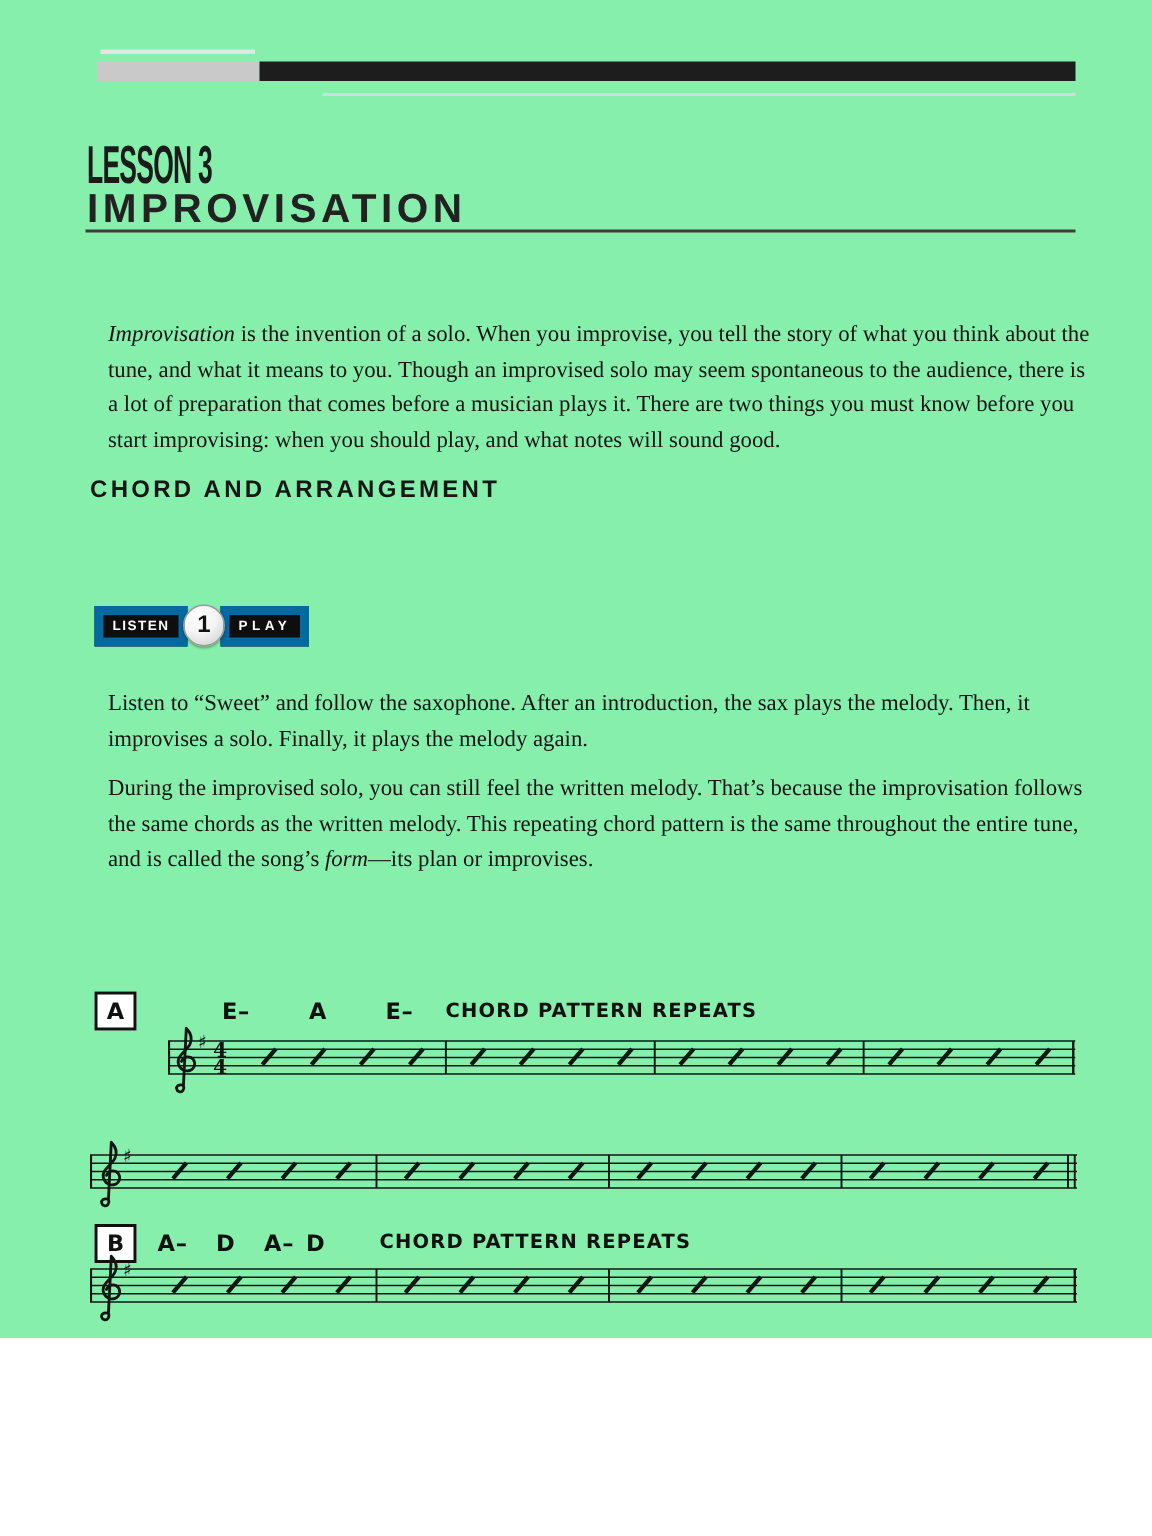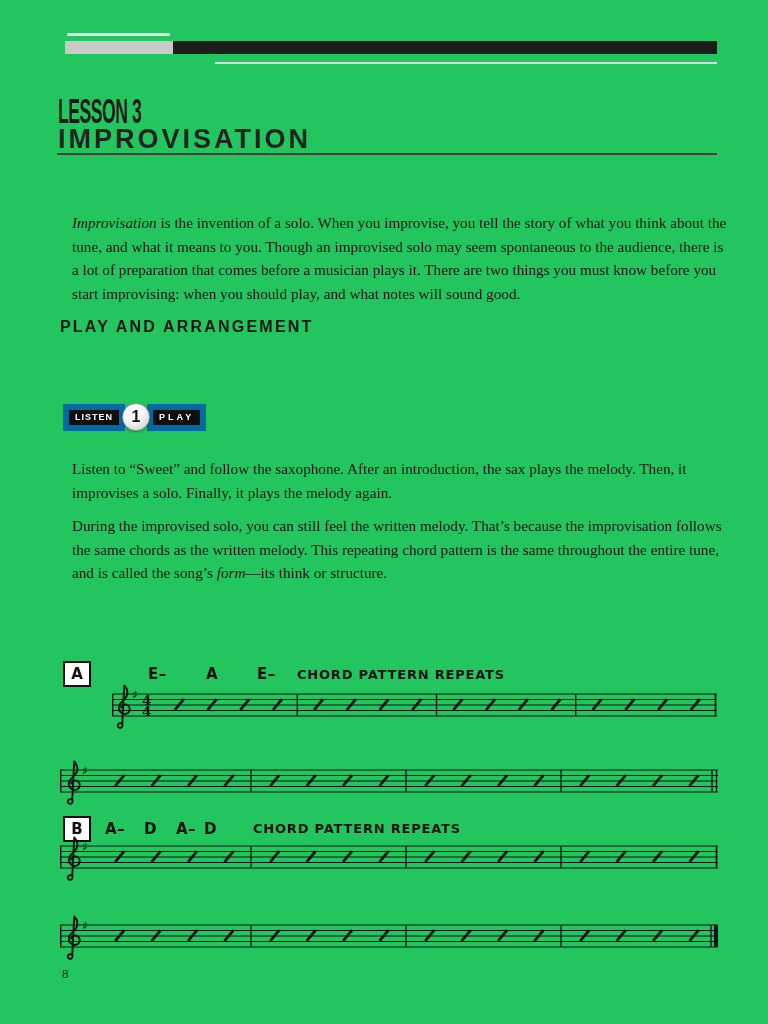--- a/index.html
+++ b/index.html
@@ -1,16 +1,16 @@
 <!DOCTYPE html>
 <html><head>
 <meta charset="utf-8">
 <style>
   html,body{margin:0;padding:0;background:#fff;}
-  .page{position:relative;width:768px;height:1024px;background:#22c55e;overflow:hidden;
+  .page{position:relative;width:768px;height:892px;background:#86efac;overflow:hidden;
         font-family:"Liberation Serif", serif;color:#141414;}
 
   
   .bar-faint-top{position:absolute;left:67px;top:33px;width:103px;height:3px;background:#e4e4e4;}
   .bar-gray{position:absolute;left:65px;top:41px;width:108px;height:13px;background:#c9c9c9;}
   .bar-black{position:absolute;left:173px;top:41px;width:544px;height:13px;background:#1d1d1d;}
   .bar-faint-bottom{position:absolute;left:215px;top:62px;width:502px;height:2px;background:#d9d9d9;}
 
   
   .lesson-label{position:absolute;left:58px;top:95px;height:32px;}
@@ -66,31 +66,31 @@
   <div class="bar-faint-bottom"></div>
 
   <div class="lesson-label">
     <span>LESSON 3</span>
   </div>
   <h1 class="page-title">IMPROVISATION</h1>
   <div class="title-rule"></div>
 
   <p class="body p1"><i>Improvisation</i><span> is the invention of a solo. When you improvise, you tell the story of what you think about the tune, and what it means to you. Though an improvised solo may seem spontaneous to the audience, there is a lot of preparation that comes before a musician plays it. There are two things you must know before you start improvising: when you should play, and what notes will sound good.</span></p>
 
-  <h2 class="h-form">PLAY AND ARRANGEMENT</h2>
+  <h2 class="h-form">CHORD AND ARRANGEMENT</h2>
 
 
   <div class="badge">
     <span class="badge-box">LISTEN</span>
     <span class="badge-circle">1</span>
     <span class="badge-box badge-play">PLAY</span>
   </div>
 
   <p class="body p3"><span>Listen to “Sweet” and follow the saxophone. After an introduction, the sax plays the melody. Then, it improvises a solo. Finally, it plays the melody again.</span></p>
-  <p class="body p4"><span>During the improvised solo, you can still feel the written melody. That’s because the improvisation follows the same chords as the written melody. This repeating chord pattern is the same throughout the entire tune, and is called the song’s </span><i>form</i><span>—its think or structure.</span></p>
+  <p class="body p4"><span>During the improvised solo, you can still feel the written melody. That’s because the improvisation follows the same chords as the written melody. This repeating chord pattern is the same throughout the entire tune, and is called the song’s </span><i>form</i><span>—its plan or improvises.</span></p>
 
   <div class="rehearsal rehearsal-a">A</div>
   <span class="chord" style="left:148px;top:665px">E–</span>
   <span class="chord" style="left:206px;top:665px">A</span>
   <span class="chord" style="left:257px;top:665px">E–</span>
   <span class="chord chord-note" style="left:297px;top:667px">CHORD PATTERN REPEATS</span>
 
   <svg class="staff" style="left:112px;top:676px" width="605" height="62">
       <line x1="0" y1="18" x2="605" y2="18" stroke="#141414" stroke-width="1"></line>
       <line x1="0" y1="23.5" x2="605" y2="23.5" stroke="#141414" stroke-width="1"></line>

